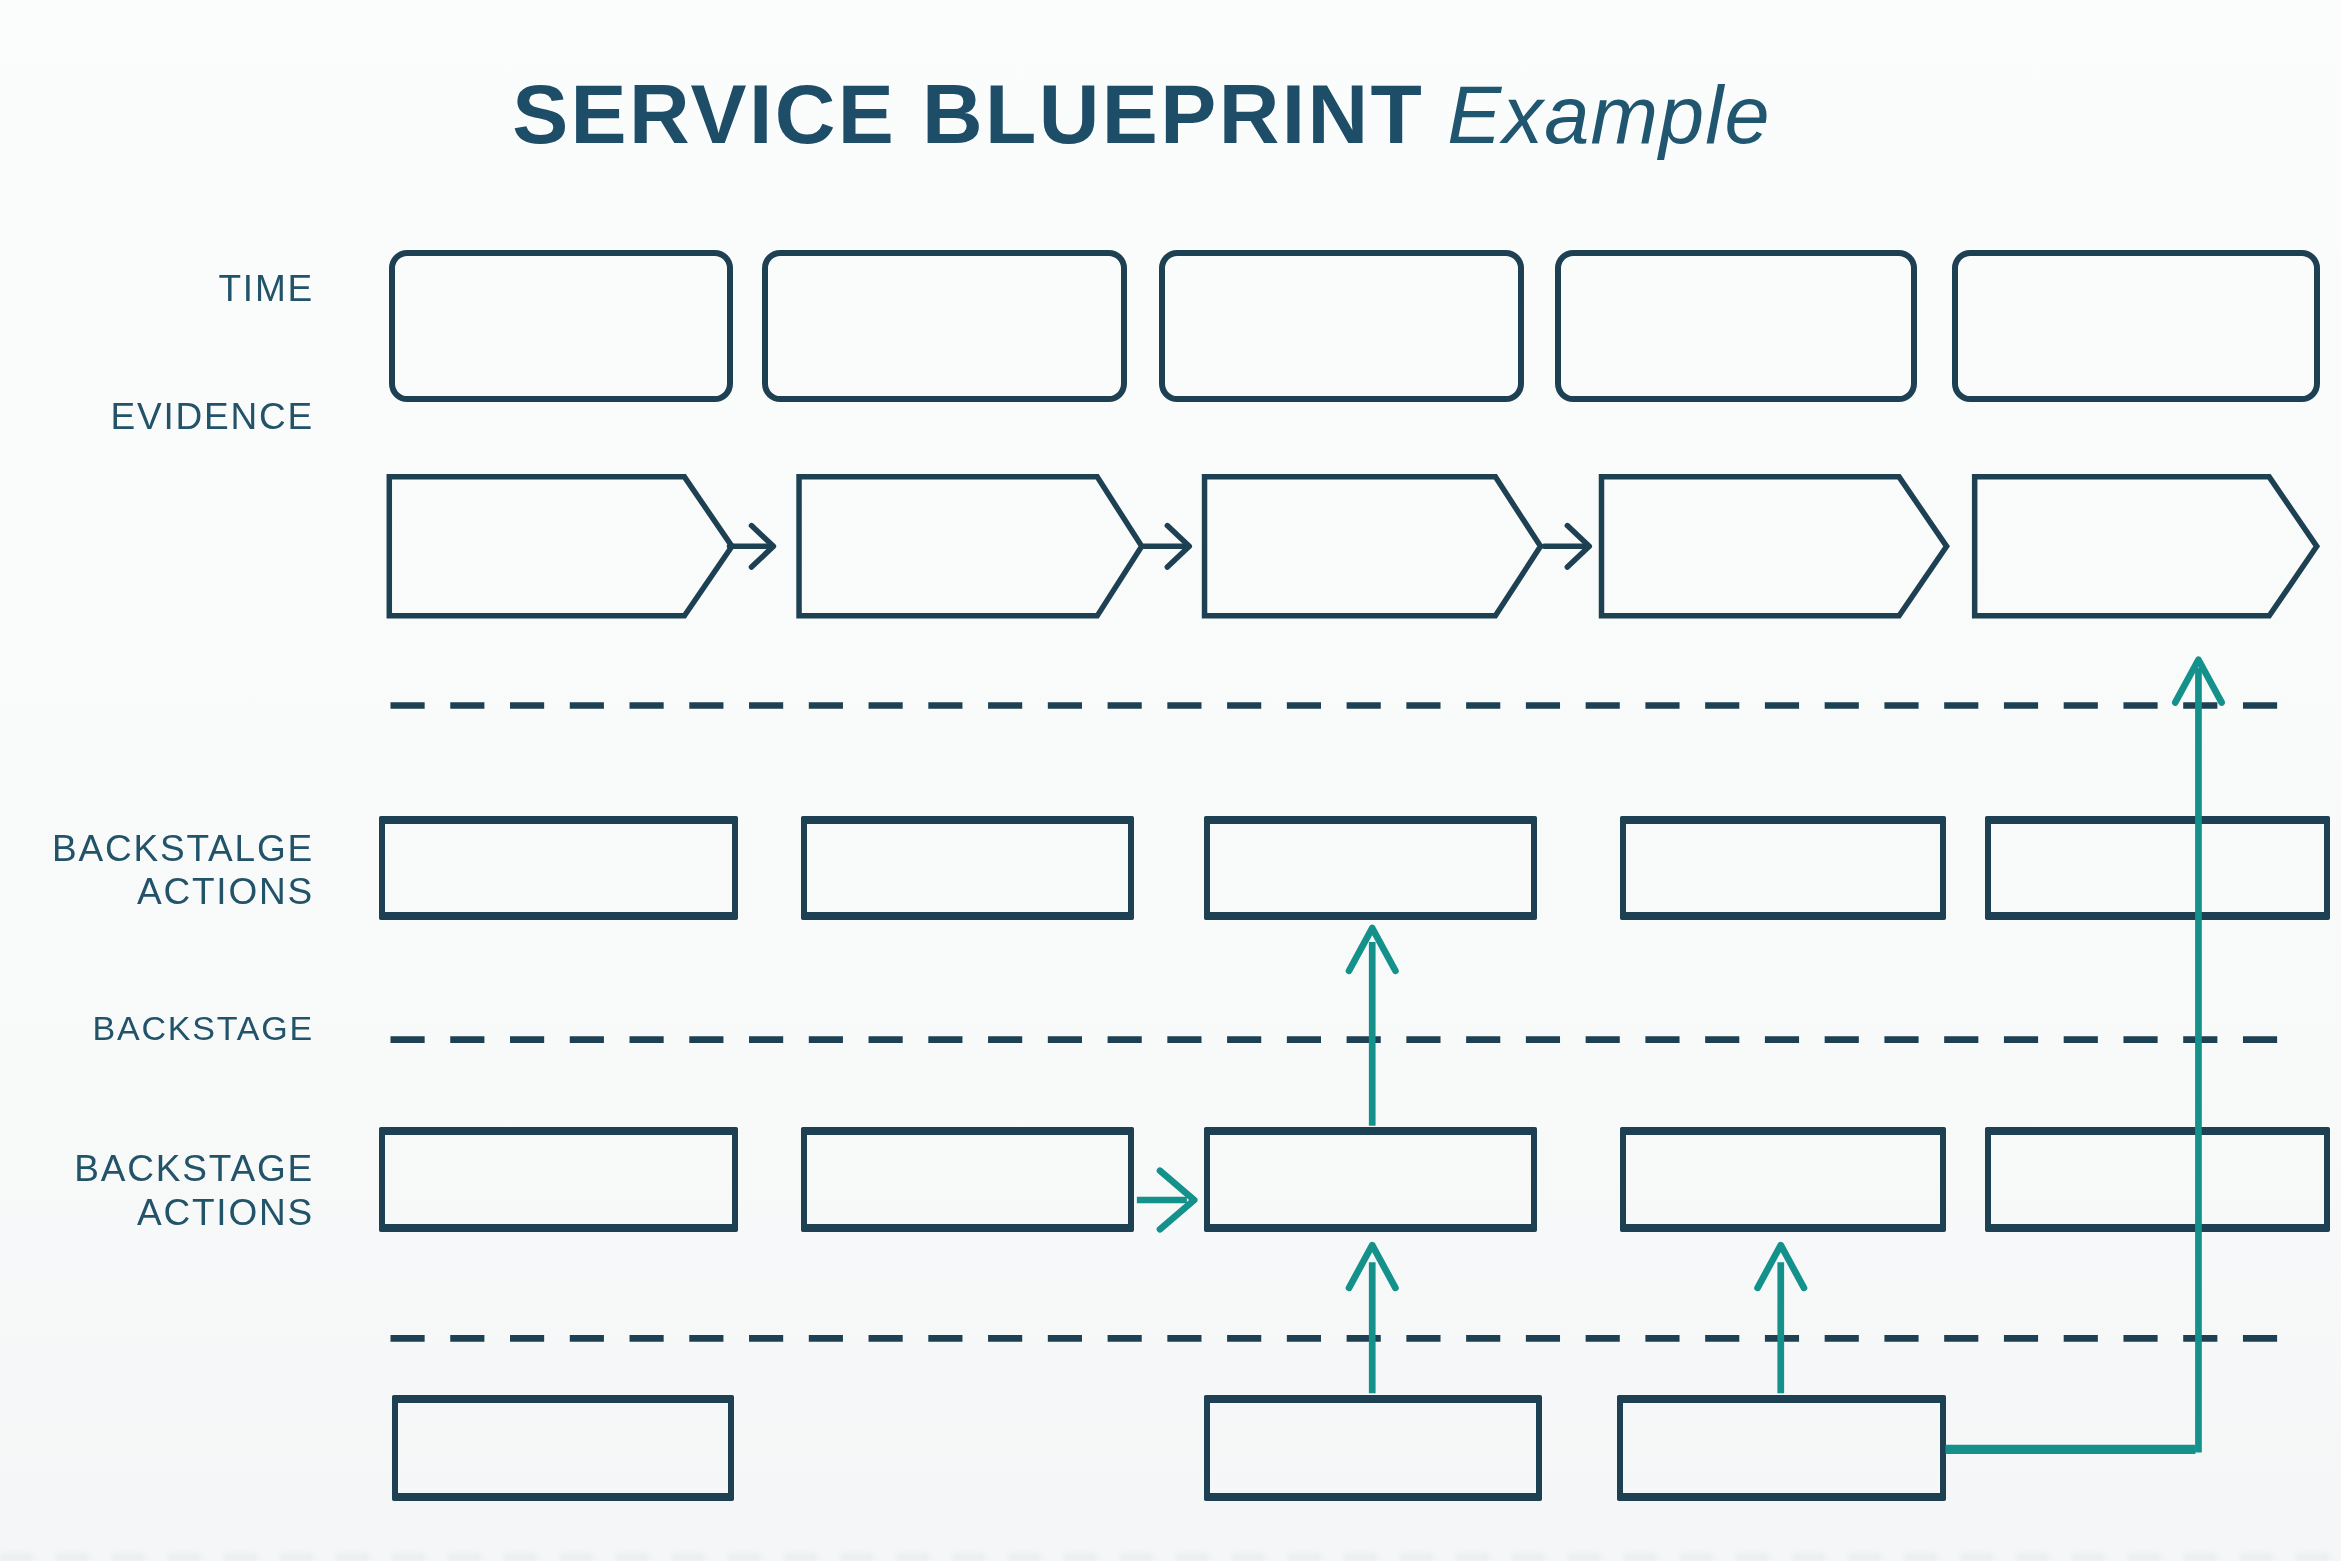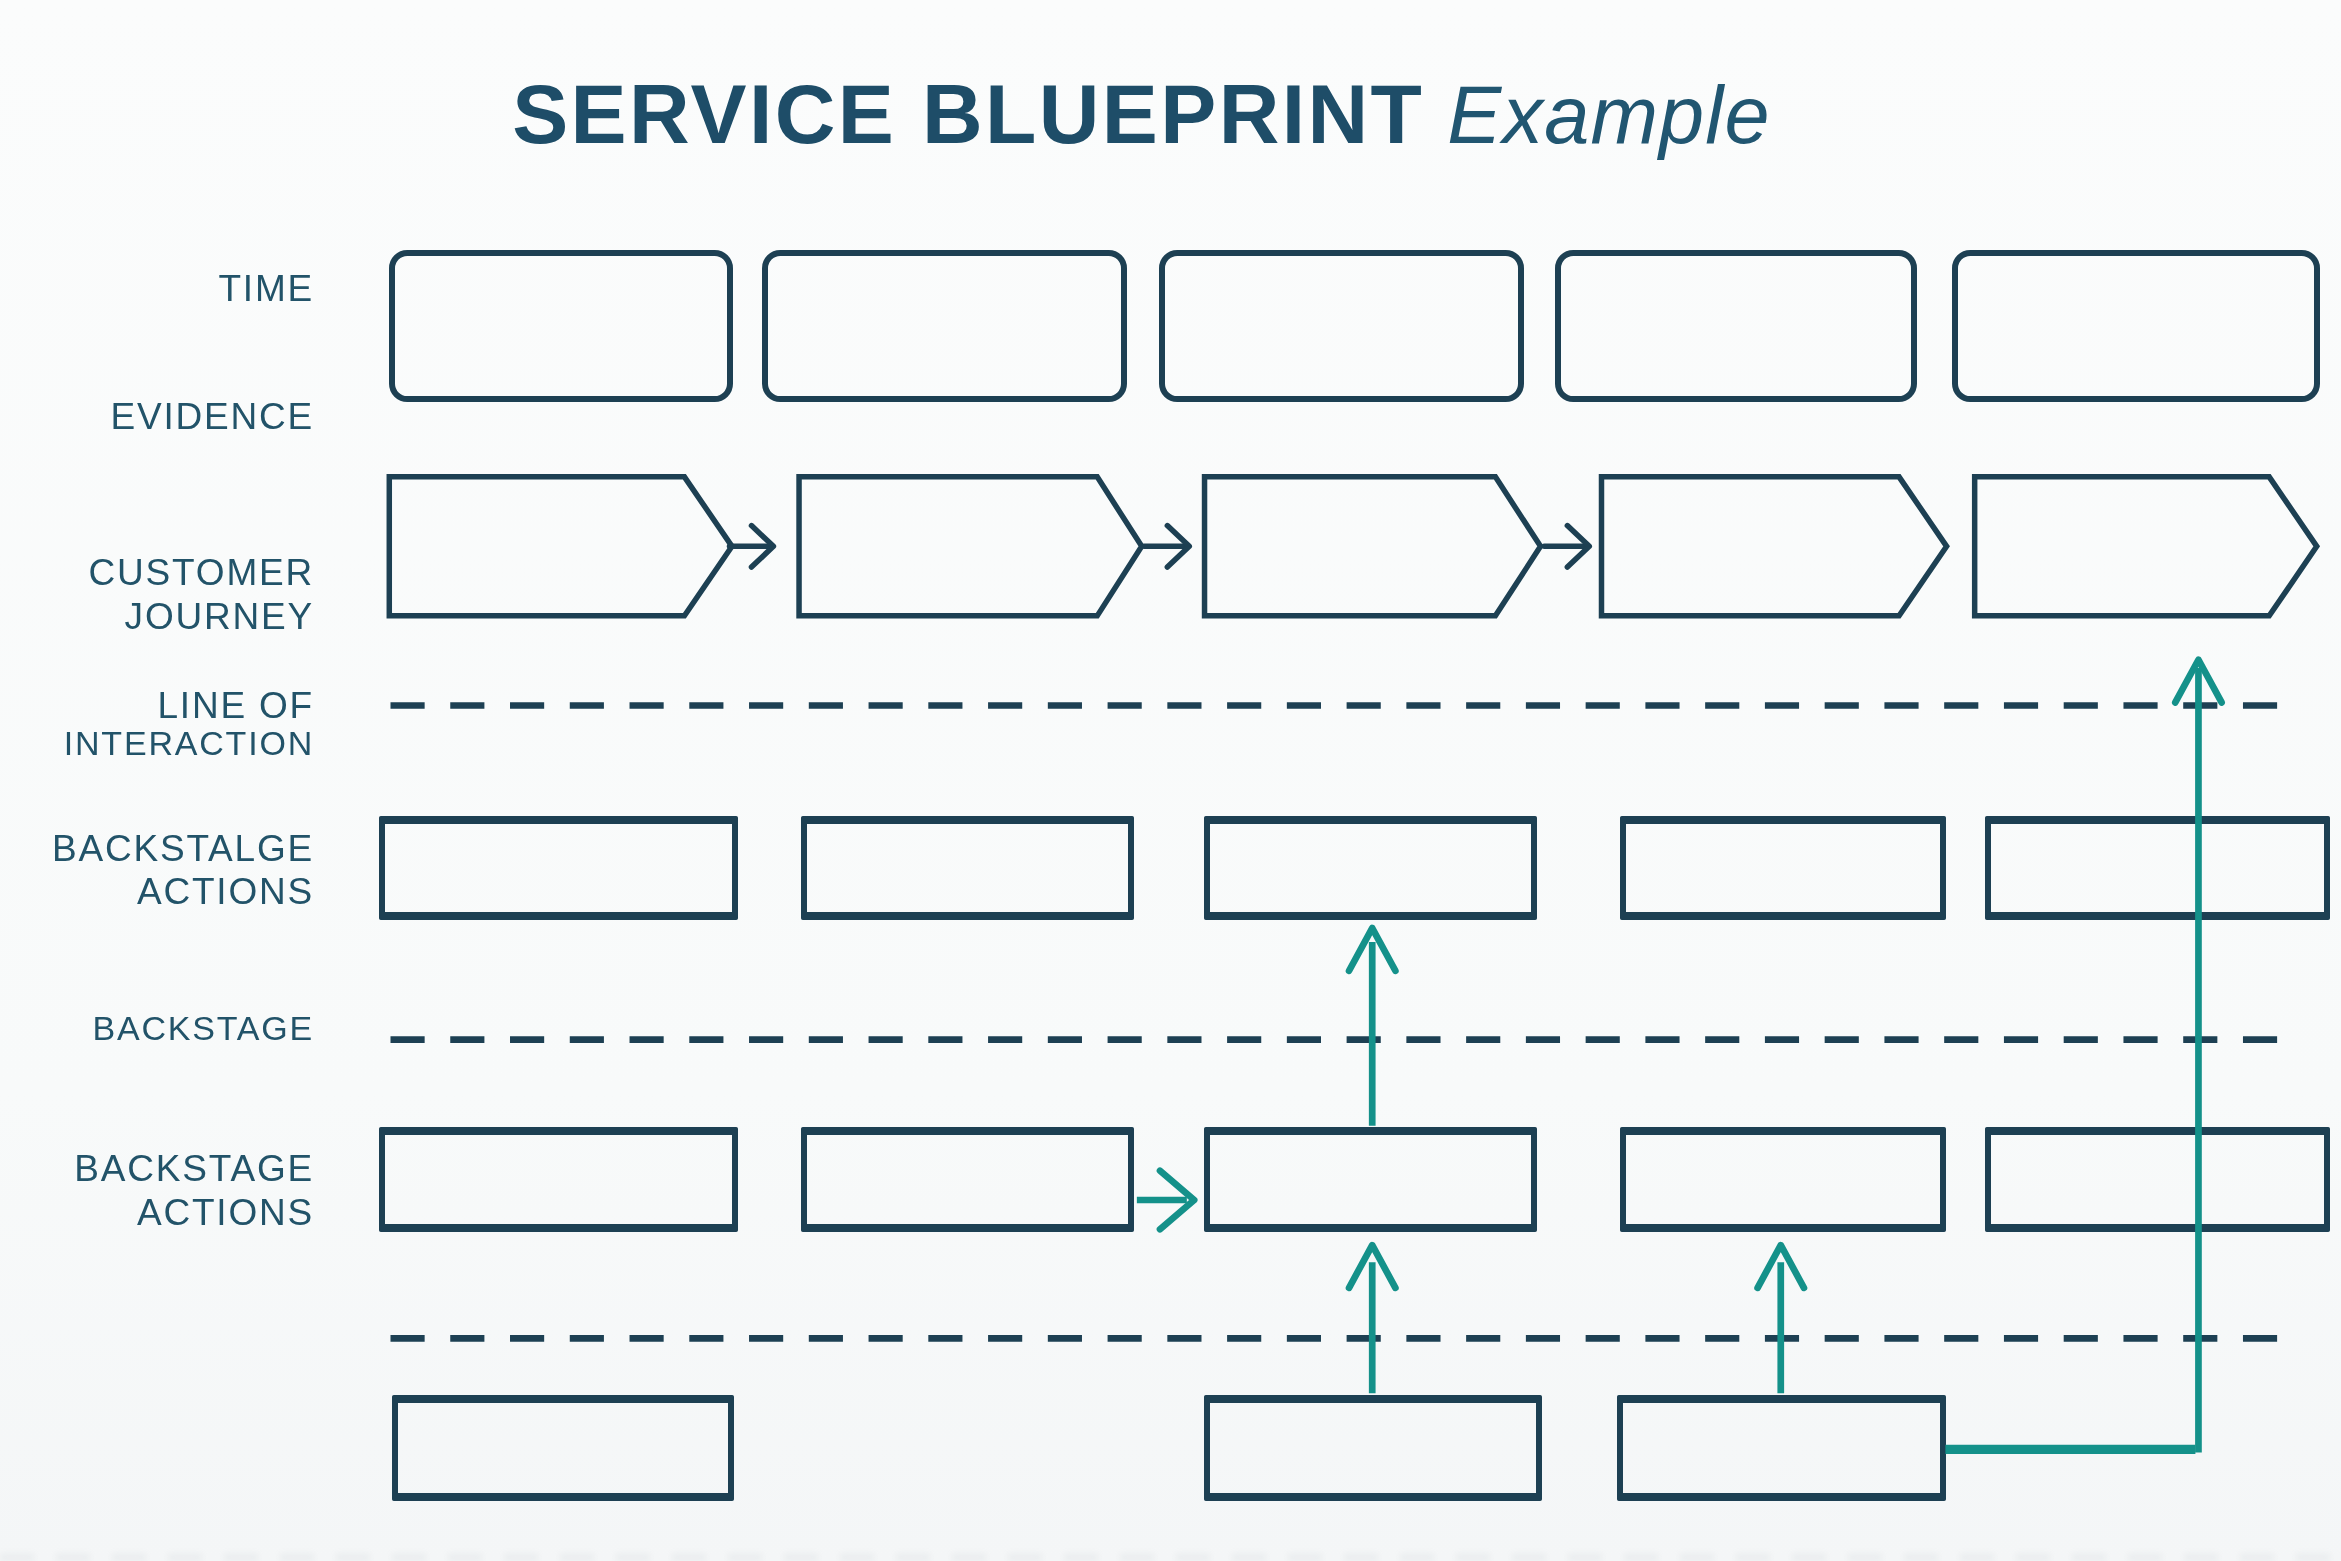--- a/index.html
+++ b/index.html
@@ -66,28 +66,20 @@
 
   <div class="title">
     <span class="t-main">SERVICE BLUEPRINT</span><span class="t-suffix">Example</span>
   </div>
 
   <div class="lbl" style="top:270px">
     <span class="ln">TIME</span>
   </div>
   <div class="lbl" style="top:398px">
     <span class="ln">EVIDENCE</span>
-  </div>
-  <div class="lbl" style="top:551px;line-height:44px">
-    <span class="ln">CUSTOMER</span>
-    <span class="ln">JOURNEY</span>
-  </div>
-  <div class="lbl" style="top:687px">
-    <span class="ln">LINE OF</span>
-    <span class="ln" style="font-size:34px;line-height:38px">INTERACTION</span>
   </div>
   <div class="lbl" style="top:827px;line-height:43px">
     <span class="ln">BACKSTALGE</span>
     <span class="ln">ACTIONS</span>
   </div>
   <div class="lbl" style="top:1011px;font-size:34px;line-height:34px">
     <span class="ln">BACKSTAGE</span>
   </div>
   <div class="lbl" style="top:1147px;line-height:44px">
     <span class="ln">BACKSTAGE</span>

